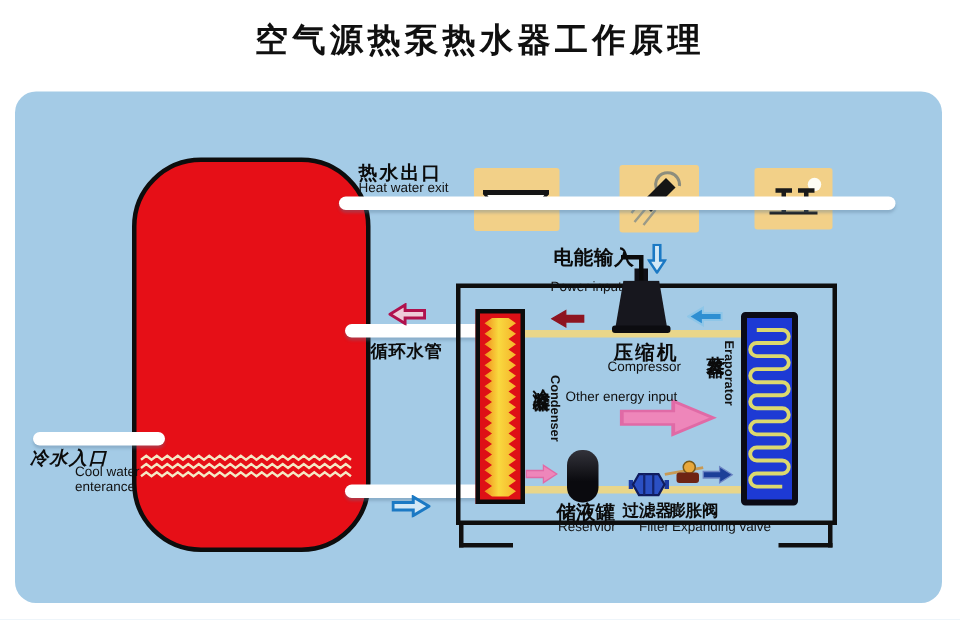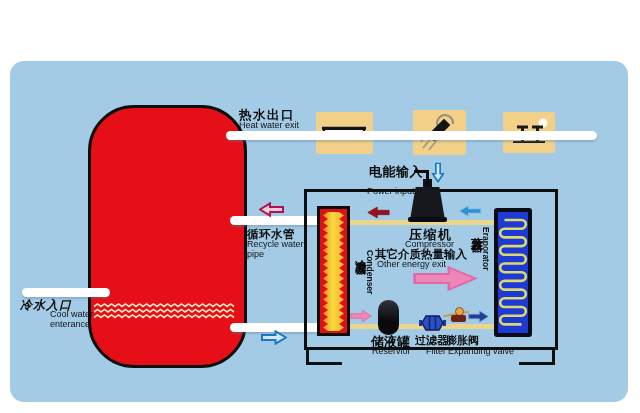--- a/index.html
+++ b/index.html
@@ -42,20 +42,21 @@
   .arr-navy   path{fill:#1c3f98;stroke:#6d86c4;stroke-width:1;}
   .valveline{left:443px;top:313px;width:26px;height:2px;background:#c89a54;transform:rotate(-10deg);}
   .valveball{left:455px;top:307px;width:7px;height:7px;border-radius:50%;background:#e8a83c;border:1px solid #7a5a18;}
   .valvebody{left:451px;top:315px;width:15px;height:7px;border-radius:2px;background:#6e2414;}
 </style>
 </head>
 <body>
 
 <div class="stage">
 
+  <div class="abs title">空气源热泵热水器工作原理</div>
 
   <div class="abs panel"></div>
 
   <div class="abs appbox" style="left:316px;top:112px;width:57px;height:42px;">
     <svg class="abs" style="left:5px;top:13px;" width="46" height="16" viewBox="0 0 46 16">
       <path d="M2 4 L44 4 L36.5 13.5 L8.5 13.5 Z" fill="#fcfcf6" stroke="#141414" stroke-width="2" stroke-linejoin="round"></path>
       <path d="M1 3.2 H45" stroke="#141414" stroke-width="3"></path>
     </svg>
   </div>
   <div class="abs appbox" style="left:413px;top:110px;width:53px;height:45px;">
@@ -153,33 +154,31 @@
       <path class="arrow-shape" d="M1 5 H14.5 V1.3 L25 7.5 L14.5 13.7 V10 H1 Z"></path>
     </svg>
   <svg class="abs arr-blueh rot90" style="left:428px;top:166px;" width="20" height="13" viewBox="0 0 26 15" preserveAspectRatio="none">
       <path class="arrow-shape" d="M1 5 H14.5 V1.3 L25 7.5 L14.5 13.7 V10 H1 Z"></path>
     </svg>
 
   <div class="abs zh" style="left:239px;top:107px;font-size:12.5px;letter-spacing:1.5px;">热水出口</div>
   <div class="abs en" style="left:239px;top:121px;">Heat water exit</div>
 
   <div class="abs zh" style="left:247px;top:227px;font-size:11.5px;letter-spacing:.5px;">循环水管</div>
-  <div class="abs en wrap" style="left:247px;top:240px;width:64px;">Recycle water pipe</div>
 
   <div class="abs zh" style="left:20px;top:297px;font-size:12px;letter-spacing:1px;font-style:italic;">冷水入口</div>
   <div class="abs en wrap" style="left:18px;top:310px;width:58px;margin-left:32px;">Cool water enterance</div>
 
   <div class="abs zh" style="left:369px;top:163px;font-size:13px;letter-spacing:.5px;">电能输入</div>
   <div class="abs en" style="left:367px;top:176px;margin-top:11px;">Power input</div>
 
   <div class="abs zh" style="left:409px;top:226px;font-size:13px;letter-spacing:1.5px;">压缩机</div>
   <div class="abs en" style="left:405px;top:240px;">Compressor</div>
 
-  <div class="abs zh" style="left:375px;top:247px;font-size:11.5px;">其它介质热量输入</div>
-  <div class="abs en" style="left:377px;top:260px;">Other energy exit</div>
+  <div class="abs en" style="left:377px;top:260px;">Other energy input</div>
 
   <div class="abs zh" style="left:371px;top:333px;font-size:13px;">储液罐</div>
   <div class="abs en" style="left:372px;top:347px;">Reservior</div>
 
   <div class="abs zh" style="left:415px;top:333px;font-size:11px;">过滤器</div>
   <div class="abs en" style="left:426px;top:347px;">Filter</div>
 
   <div class="abs zh" style="left:446px;top:333px;font-size:11px;">膨胀阀</div>
   <div class="abs en" style="left:448px;top:347px;">Expanding valve</div>
 

